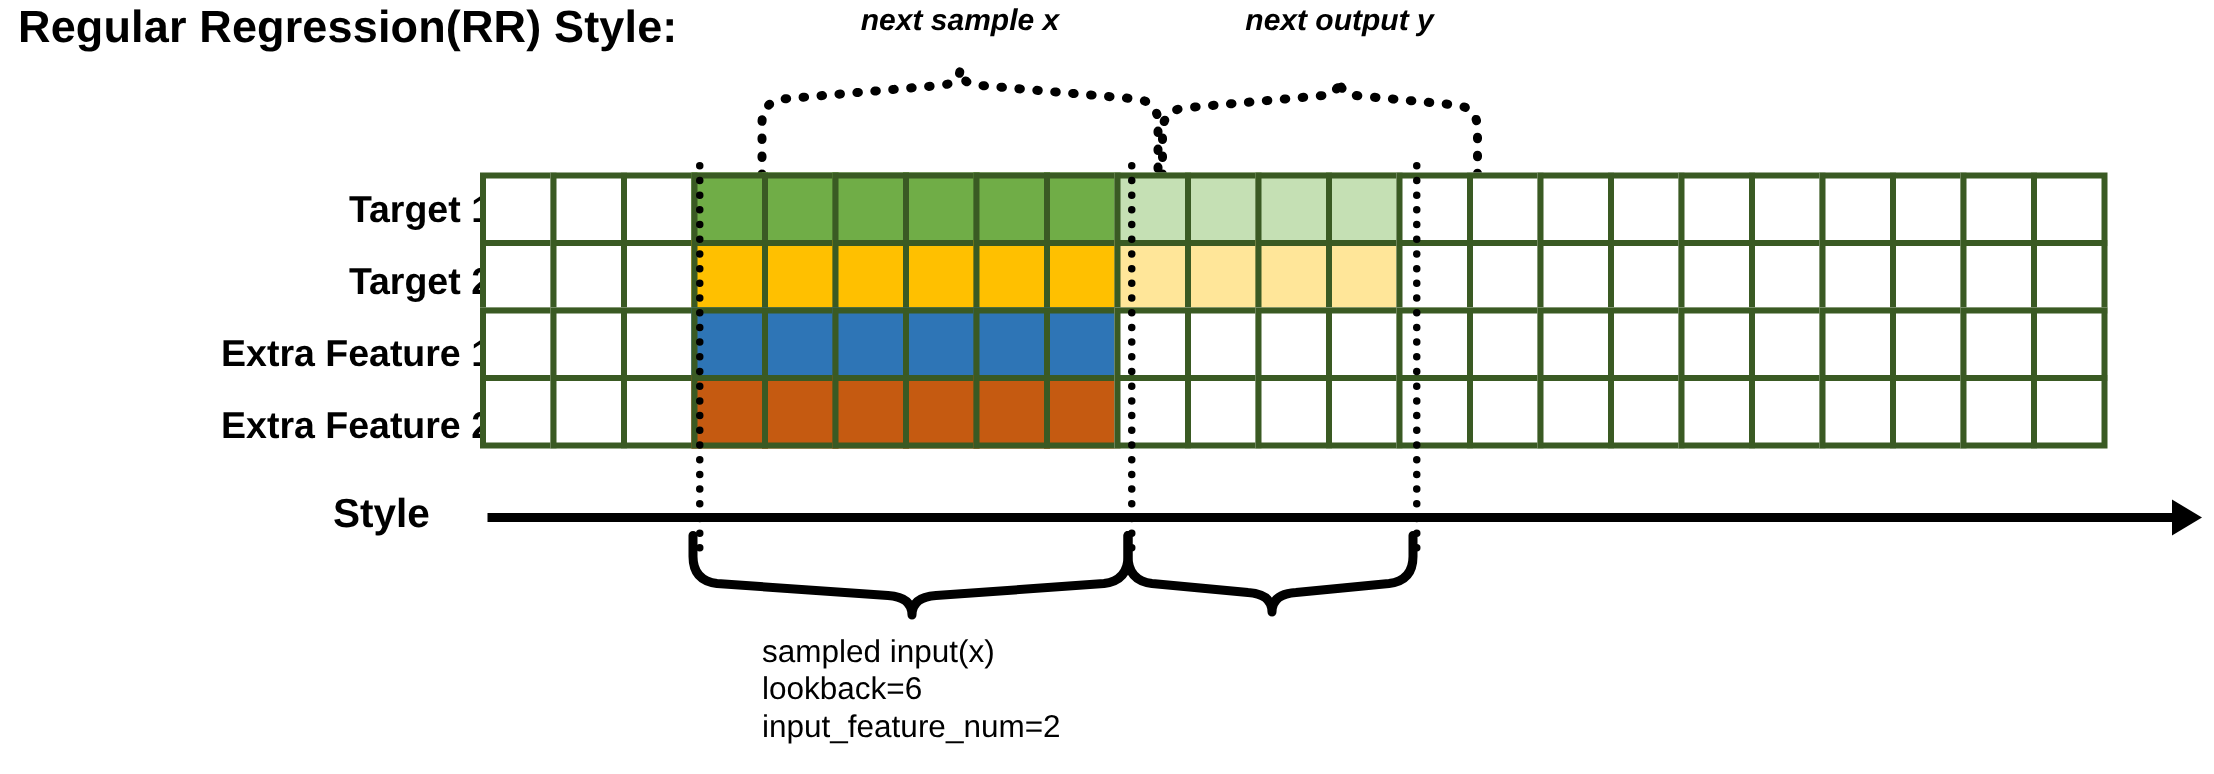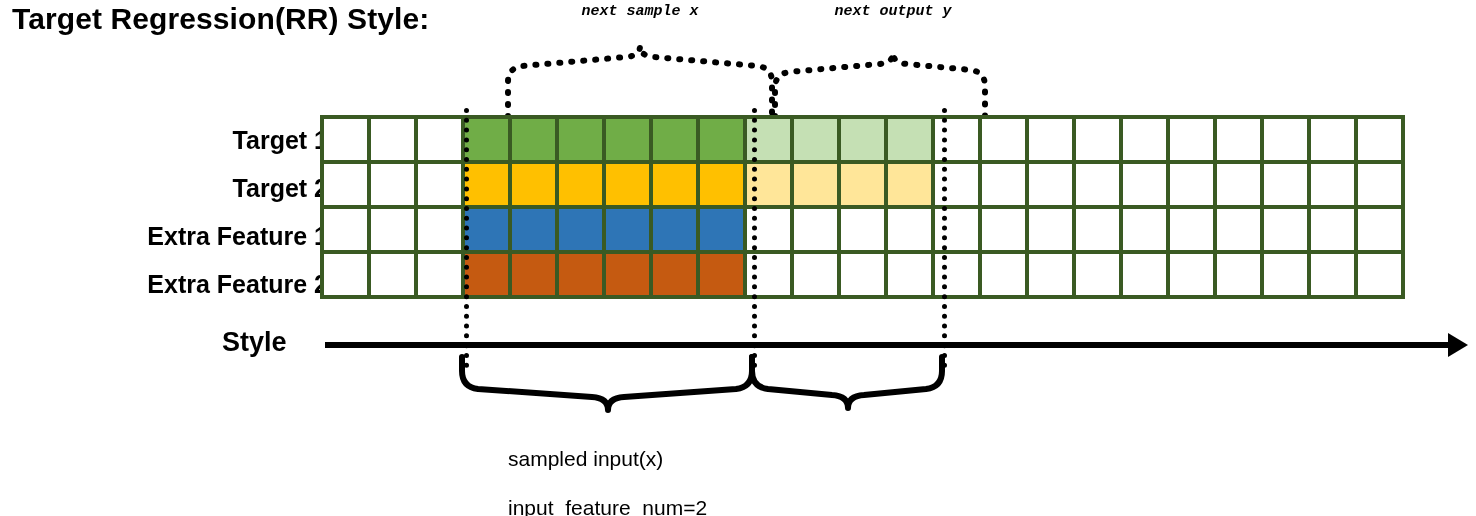--- a/index.html
+++ b/index.html
@@ -5,49 +5,49 @@
   html,body{margin:0;padding:0;background:#fff;}
   body{width:1476px;height:516px;position:relative;overflow:hidden;
        font-family:"Liberation Sans","DejaVu Sans",sans-serif;color:#000;}
 
   .abs{position:absolute;}
 
   
   #title{left:12px;top:2px;font-size:30px;font-weight:700;letter-spacing:.1px;white-space:nowrap;}
 
   
-  .top-label{font-size:15px;font-style:italic;font-weight:600;white-space:nowrap;
-             transform:translateX(-50%);font-family:Liberation Mono, monospace;}
+  .top-label{font-size:20px;font-style:italic;font-weight:600;white-space:nowrap;
+             transform:translateX(-50%);}
 
   
   #grid{left:322px;top:117px;}
   .row{display:flex;}
   .cell{width:43px;height:41px;border:4px solid #3a5a23;margin:-2px;box-sizing:content-box;background:#fff;}
 
   
   .lbl{position:absolute;right:1148px;font-size:25px;font-weight:700;white-space:nowrap;text-align:right;}
 
   
   #timelabel{left:222px;top:327px;font-size:27px;font-weight:700;}
   #timeline{left:325px;top:342px;width:1128px;height:6px;background:#000;}
   #arrowhead{left:1448px;top:333px;width:0;height:0;
              border-left:20px solid #000;border-top:12px solid transparent;border-bottom:12px solid transparent;}
 
   
   .vdot{width:0;border-left:5px dotted #000;}
 
   
-  .botText{font-size:21px;line-height:25px;white-space:pre;margin-top:24px;}
+  .botText{font-size:21px;line-height:25px;white-space:pre;}
 
   svg{display:block;overflow:visible;}
 </style>
 </head>
 <body>
 
-<div class="abs" id="title">Target Regression(RR) Style:</div>
+<div class="abs" id="title">Regular Regression(RR) Style:</div>
 
 <div class="abs top-label" style="left:640px;top:3px;">next sample x</div>
 <div class="abs top-label" style="left:893px;top:3px;">next output y</div>
 
 <svg class="abs" id="top-braces" style="left:0px;top:0px;width:1476px;height:120px;">
 
   <path d="M508,117 L508,82 Q508,68 522,66 L626,57 Q640,56 640,46
            Q640,56 654,57 L758,66 Q772,68 772,82 L772,117" fill="none" stroke="#000" stroke-width="6" stroke-linecap="round" stroke-dasharray="1 11"></path>
 
   <path d="M775,117 L775,88 Q775,74 789,72 L879,64 Q893,63 893,53
@@ -176,16 +176,17 @@
 
   <path d="M462,2 L462,16 Q462,32 478,34 L592,42 Q608,43 608,55
            Q608,43 624,42 L736,34 Q752,32 752,16 L752,2" fill="none" stroke="#000" stroke-width="6" stroke-linecap="round" stroke-linejoin="round"></path>
 
   <path d="M752,2 L752,16 Q752,32 768,34 L832,40 Q848,41 848,53
            Q848,41 864,40 L926,34 Q942,32 942,16 L942,2" fill="none" stroke="#000" stroke-width="6" stroke-linecap="round" stroke-linejoin="round"></path>
 </svg>
 
 <div class="abs" style="left:508px;top:422px;">
   <div class="botText">sampled input(x)</div>
+  <div class="botText">lookback=6</div>
   <div class="botText">input_feature_num=2</div>
 </div>
 <div class="abs" style="left:775px;top:422px;">
 </div>
 
 </body></html>

